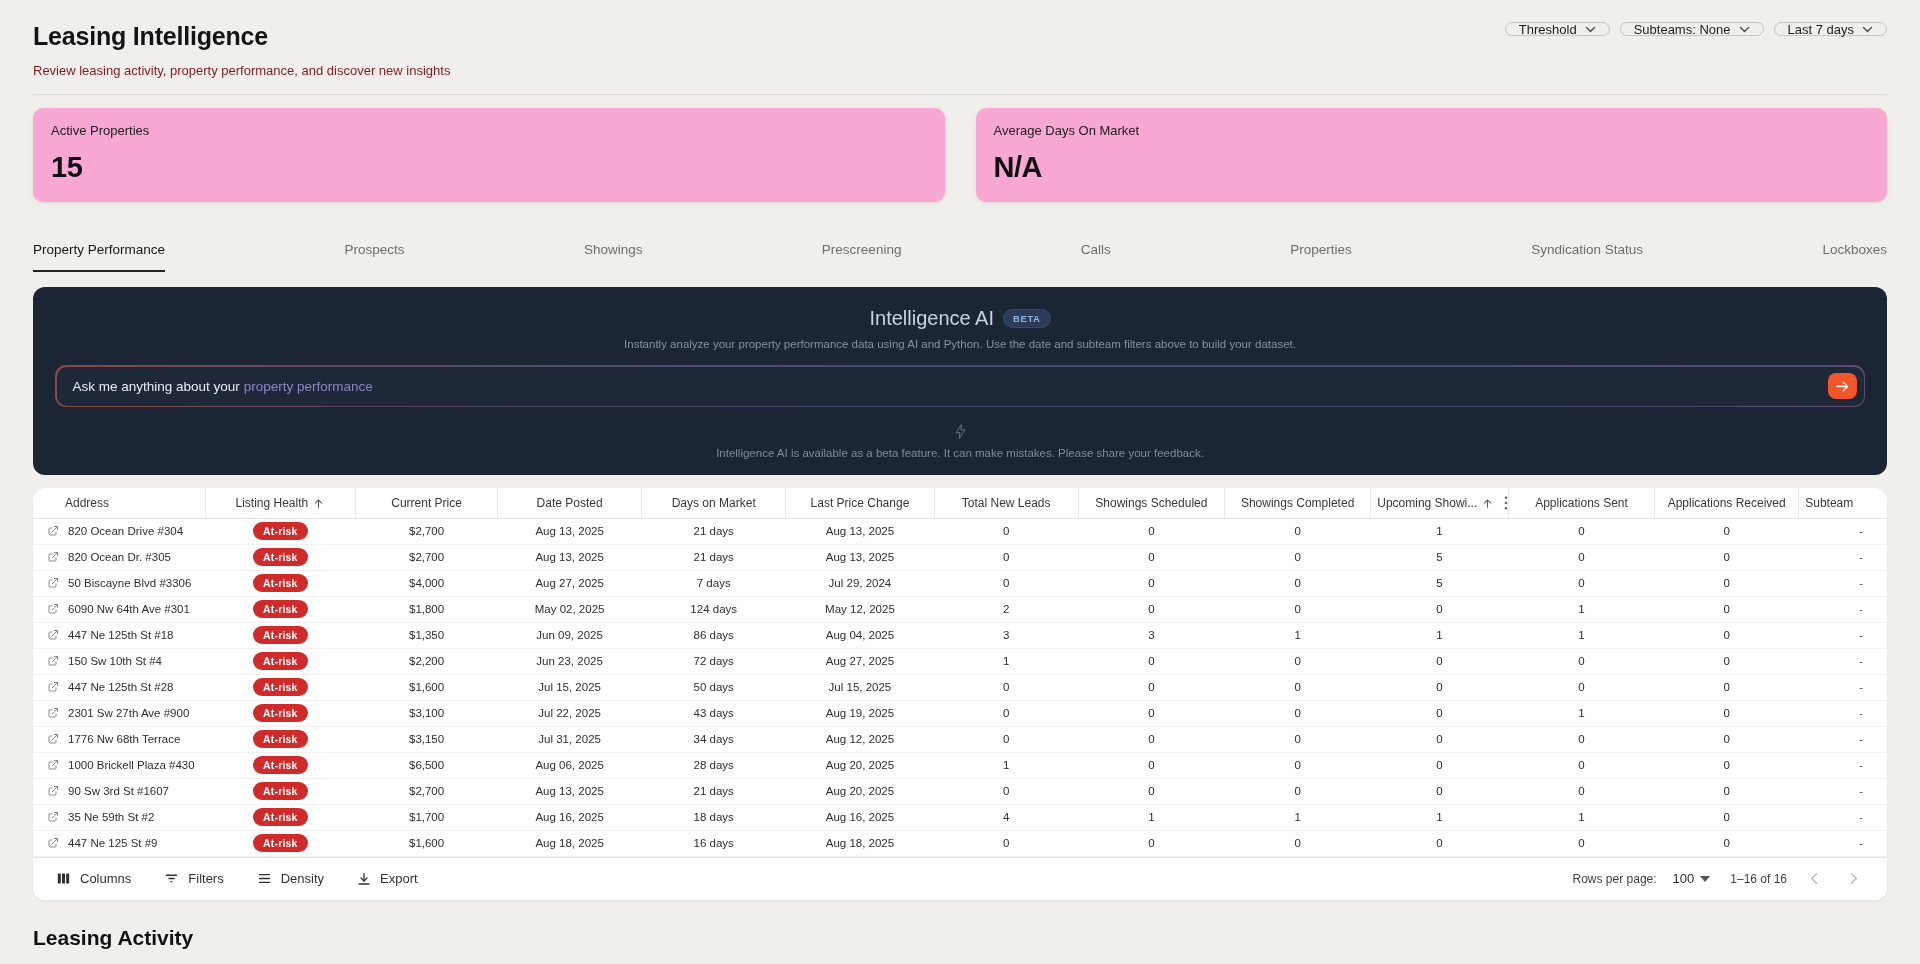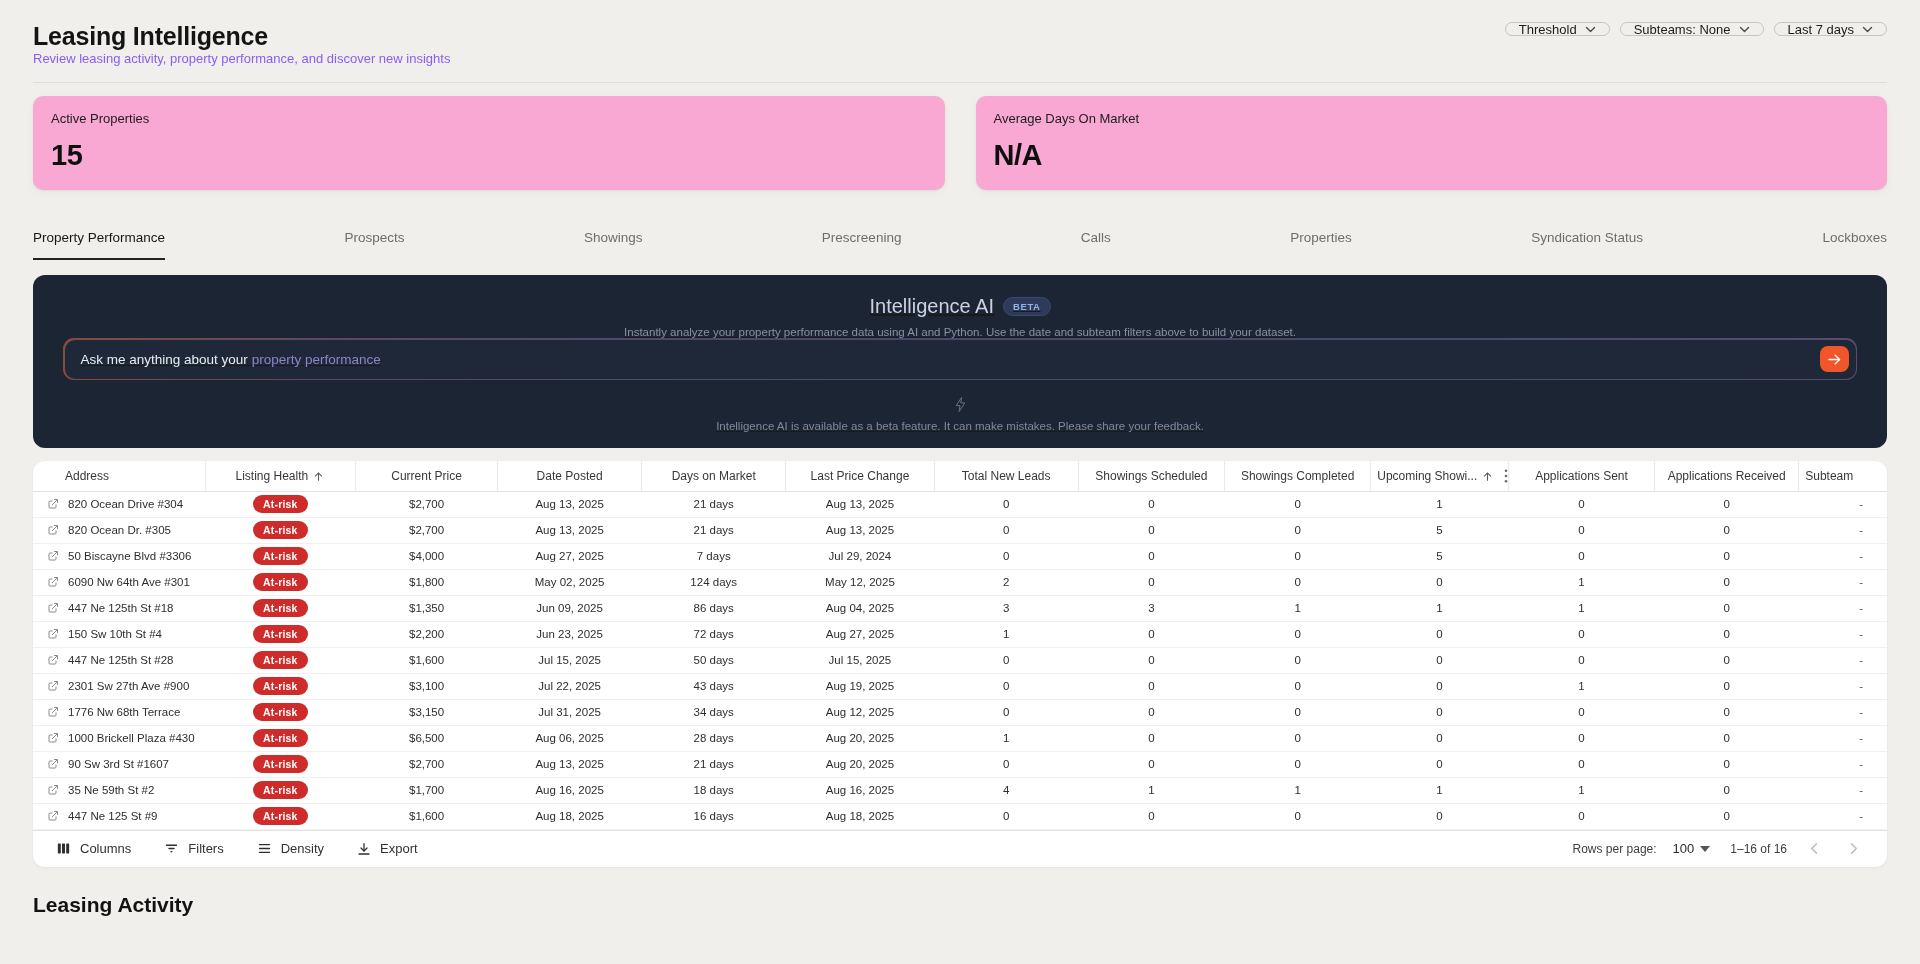--- a/index.html
+++ b/index.html
@@ -8,21 +8,21 @@
     background: #f0efec;
     font-family: "Liberation Sans", sans-serif;
     color: #1a1a1a;
     position: relative;
   }
   .icon { display: inline-flex; align-items: center; justify-content: center; line-height: 0; }
 
   
   .header { padding: 22px 33px 0; position: relative; }
   .page-title { font-size: 25px; font-weight: 700; color: #141414; letter-spacing: -0.2px; }
-  .page-subtitle { font-size: 13px; color: #8b5cf6; }
+  .page-subtitle { font-size: 13px; color: #7f1d1d; margin-top: 12px; }
   .header-filters { position: absolute; top: 22px; right: 33px; display: flex; gap: 10px; }
   .pill {
     display: flex; align-items: center; gap: 8px;
     border: 1px solid #c6c5c2; border-radius: 16px; height: 14px; padding: 0 13px;
     font-size: 13px; color: #1c1c1c; background: transparent; cursor: pointer;
     font-family: inherit;
   }
   .header-divider { margin: 16px 33px 0; border-bottom: 1px solid #dddcd9; }
 
   
@@ -33,30 +33,30 @@
   }
   .stat-label { font-size: 13px; color: #202020; }
   .stat-value { font-size: 29px; font-weight: 700; color: #0f0f0f; margin-top: 13px; letter-spacing: -0.5px; }
 
   
   .tabs { display: flex; justify-content: space-between; margin: 40px 33px 0; }
   .tab { font-size: 13.5px; color: #6e6e6e; padding-bottom: 13px; border-bottom: 2px solid transparent; cursor: pointer; }
   .tab.active { color: #171717; border-bottom-color: #222; }
 
   
-  .ai-panel { margin: 15px 33px 0; background: #1c2534; border-radius: 12px; padding: 20px 30px 16px; text-decoration: underline; }
+  .ai-panel { margin: 15px 33px 0; background: #1c2534; border-radius: 12px; padding: 20px 22px 16px; }
   .ai-title-row { display: flex; justify-content: center; align-items: center; gap: 9px; }
   .ai-title { font-size: 20px; font-weight: 400; color: #ccd3e0; }
   .beta-badge {
     font-size: 9.5px; font-weight: 700; letter-spacing: .6px; color: #92b2e8;
     background: #2d3b58; border: 1px solid #3a4a6b; padding: 3px 9px; border-radius: 10px;
   }
   .ai-subtitle { text-align: center; font-size: 11.5px; color: #8791a4; margin-top: 8px; }
   .ai-input-wrap {
-    border-radius: 11px; padding: 1.5px;
+    margin-top: 15px; border-radius: 11px; padding: 1.5px;
     background: linear-gradient(90deg, #8a4a3e 0%, #5c4866 15%, #474a6e 45%, #474a6e 80%, #5c4a72 100%);
   }
   .ai-input {
     background: #1f2838; border-radius: 10px; height: 39px;
     display: flex; align-items: center; padding: 0 7px 0 16px; cursor: text;
   }
   .ai-placeholder { font-size: 13.5px; }
   .ai-ph-prefix { color: #e9ecf3; }
   .ai-ph-highlight { color: #8d85c8; }
   .ai-send-btn {
@@ -85,21 +85,21 @@
   tbody td.align-left { text-align: left; padding-left: 0; }
   tbody td.align-right { text-align: right; padding-right: 24px; color: #555; }
   .addr { display: flex; align-items: center; gap: 9px; padding-left: 14px; }
   .addr-link-btn { background: none; border: none; cursor: pointer; line-height: 0; padding: 0; }
   .risk-badge {
     display: inline-block; background: #d02b2b; color: #fff;
     font-size: 10.5px; font-weight: 600; padding: 3px 10px; border-radius: 10px; letter-spacing: .2px;
   }
 
   
-  .table-footer { height: 37px; display: flex; align-items: center; padding: 0 22px; border-top: 1px solid #e4e4e4; }
+  .table-footer { height: 43px; display: flex; align-items: center; padding: 0 22px; border-top: 1px solid #e4e4e4; }
   .tf-btn {
     display: flex; align-items: center; gap: 8px; margin-right: 32px;
     font-size: 13px; color: #323232; background: none; border: none; cursor: pointer; font-family: inherit;
   }
   .tf-right { margin-left: auto; display: flex; align-items: center; gap: 16px; }
   .rpp-label { font-size: 12px; color: #3e3e3e; }
   .rpp-select { display: flex; align-items: center; gap: 6px; font-size: 13px; color: #2c2c2c; cursor: pointer; background: none; border: none; font-family: inherit; }
   .range-label { font-size: 12px; color: #3e3e3e; margin-left: 4px; }
   .pager-btn { background: none; border: none; cursor: default; line-height: 0; padding: 2px; }
 

